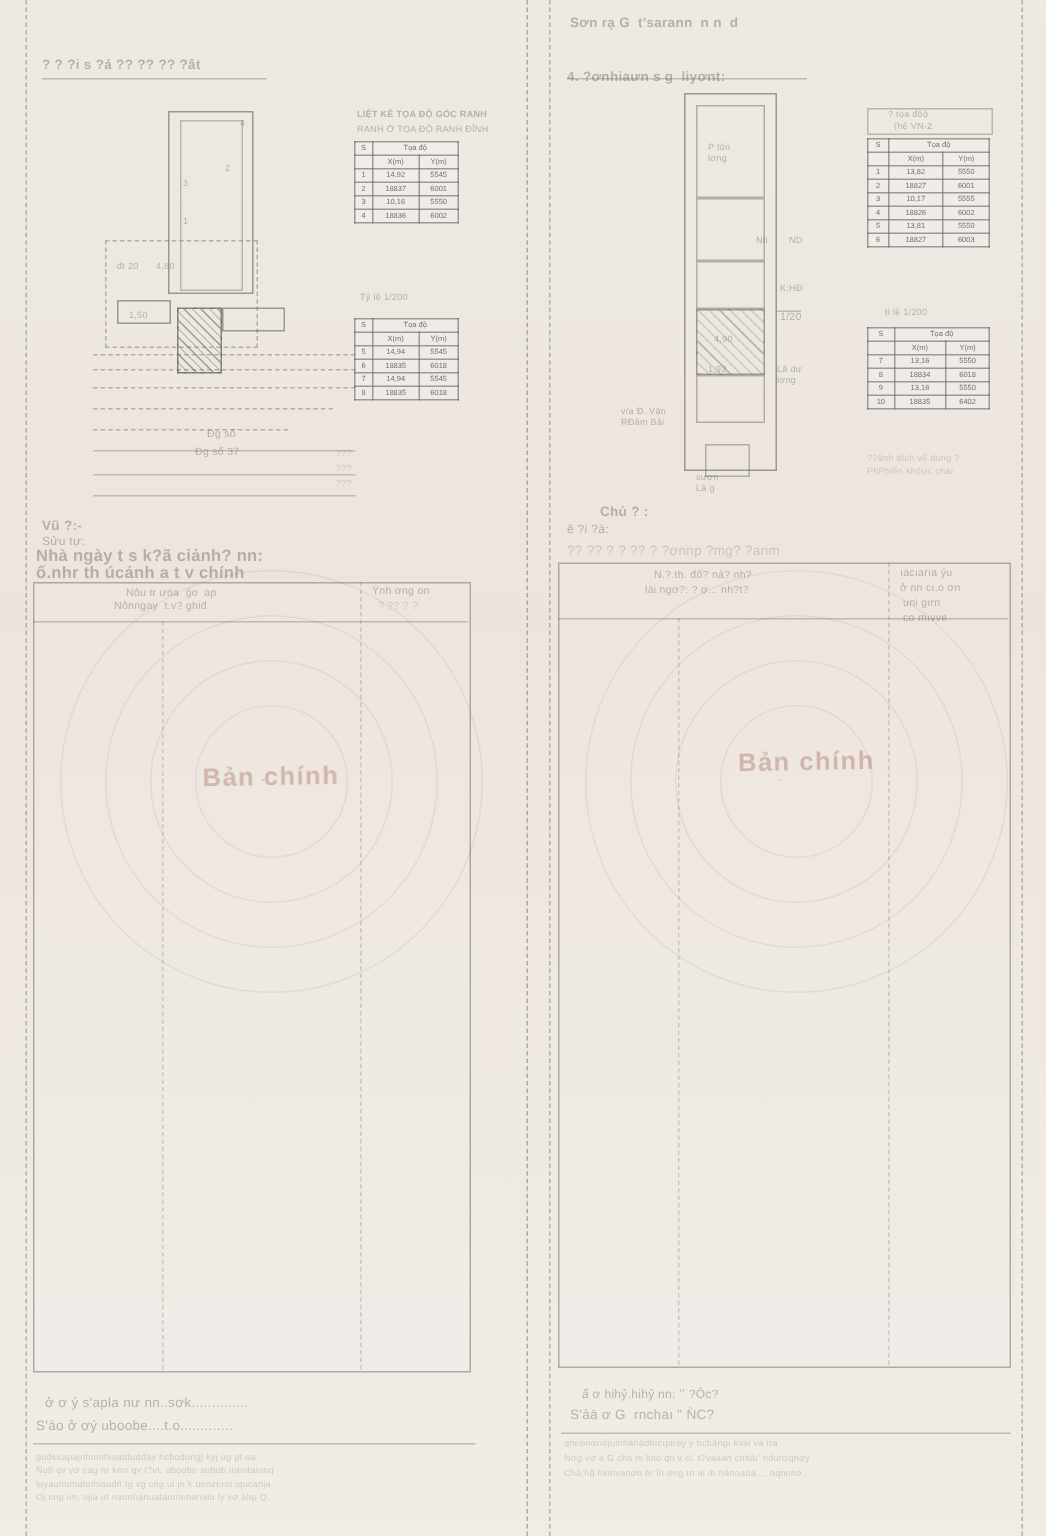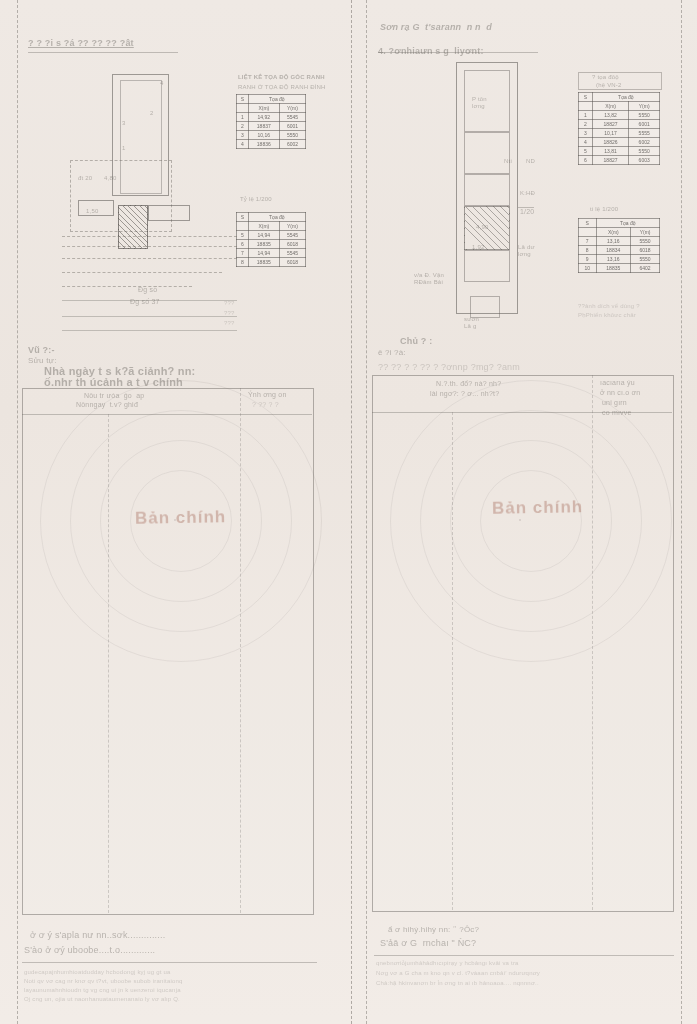--- a/index.html
+++ b/index.html
@@ -42,21 +42,21 @@
     font-size:8px;
     letter-spacing:.2px;
   }
   .t.faint{color:rgba(70,66,62,.34);}
   .t.fainter{color:rgba(80,76,72,.22);}
   .t.blur{filter:blur(.4px);}
   .t.b{font-weight:bold;}
   .t.s7{font-size:7px;}
   .t.s6{font-size:6px;}
   .t.s9{font-size:9px;}
-  .t.s11{font-size:11px;margin-left:20px;}
+  .t.s11{font-size:11px;}
 
   
   .box{
     position:absolute;
     border:1px solid rgba(90,86,82,.55);
   }
   .box.dash{border-style:dashed;}
   .box.thin{border-color:rgba(110,106,100,.40);}
 
   
@@ -140,21 +140,21 @@
 <div class="guilloche" style="left:450px;top:440px;width:160px;height:160px;"></div>
 <div class="guilloche" style="left:480px;top:470px;width:100px;height:100px;"></div>
 
 <div class="fold"></div>
 <div class="edge-dash" style="left:17px;"></div>
 <div class="edge-dash" style="left:681px;"></div>
 <div class="edge-dash" style="left:366px;"></div>
 
 <div class="half half-left">
 
-  <div class="t s9 b blur faint" style="left:28px;top:38px;text-decoration:underline;">? ? ?i s ?á ?? ?? ?? ?ât</div>
+  <div class="t s9 b blur faint" style="left:28px;top:38px;">? ? ?i s ?á ?? ?? ?? ?ât</div>
   <div class="rule" style="left:28px;top:52px;width:150px;"></div>
 
   <div class="box thin" style="left:60px;top:70px;width:170px;height:250px;border:none;"></div>
 
   <div class="box" style="left:112px;top:74px;width:55px;height:120px;"></div>
   <div class="box" style="left:120px;top:80px;width:40px;height:112px;border-color:rgba(90,86,82,.35);"></div>
   <div class="box dash" style="left:70px;top:160px;width:100px;height:70px;border-color:rgba(110,106,100,.45);"></div>
   <div class="hatch" style="left:118px;top:205px;width:28px;height:42px;"></div>
   <div class="box" style="left:78px;top:200px;width:34px;height:14px;"></div>
   <div class="box" style="left:148px;top:205px;width:40px;height:14px;"></div>
@@ -276,21 +276,21 @@
   <div class="t s9 blur faint" style="left:24px;top:945px;">S'ào ở ơý uboobe....t.o.............</div>
   <div class="rule" style="left:22px;top:962px;width:295px;"></div>
   <div class="t s6 fainter blur" style="left:24px;top:968px;line-height:9px;">gudecapajnhumhioatdudday hcbodongj kyj ug gt ua
 Noti qv vơ cag nr knơ qv t?vt, uboobe subob iranitaionq
 layaunumahnhioudn tg vg cng ui jn k uenzeroi iqucanja
 Oj cng un, ojia ut naonhanuataumenanaio ly vơ alıp Q.</div>
 </div>
 
 <div class="half half-right">
 
-  <div class="t s9 b blur faint" style="left:28px;top:22px;font-style:italic;">Sơn rạ G  t'sarann  n n  d</div>
+  <div class="t s9 b blur faint" style="left:28px;top:10px;">Sơn rạ G  t'sarann  n n  d</div>
   <div class="t s9 b blur faint" style="left:26px;top:46px;">4. ?ơnhiaưn s g  liyơnt:</div>
   <div class="rule" style="left:26px;top:52px;width:160px;"></div>
 
   <div class="box" style="left:104px;top:62px;width:60px;height:250px;"></div>
   <div class="box" style="left:112px;top:70px;width:44px;height:60px;border-color:rgba(90,86,82,.4);"></div>
   <div class="box" style="left:112px;top:132px;width:44px;height:40px;border-color:rgba(90,86,82,.4);"></div>
   <div class="box" style="left:112px;top:174px;width:44px;height:30px;border-color:rgba(90,86,82,.4);"></div>
   <div class="hatch2" style="left:112px;top:206px;width:44px;height:42px;"></div>
   <div class="box" style="left:112px;top:250px;width:44px;height:30px;border-color:rgba(90,86,82,.4);"></div>
   <div class="box" style="left:118px;top:296px;width:28px;height:20px;border-color:rgba(90,86,82,.4);"></div>

